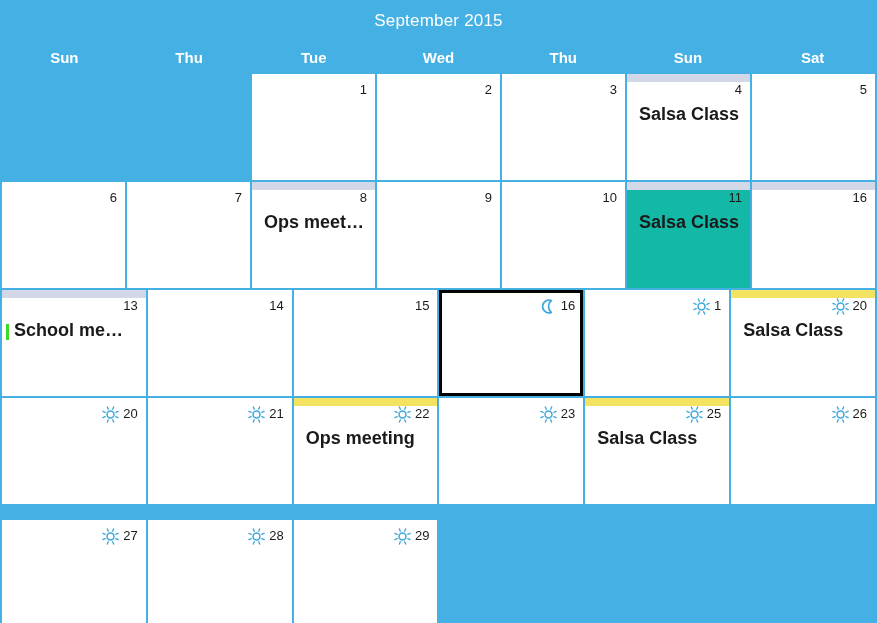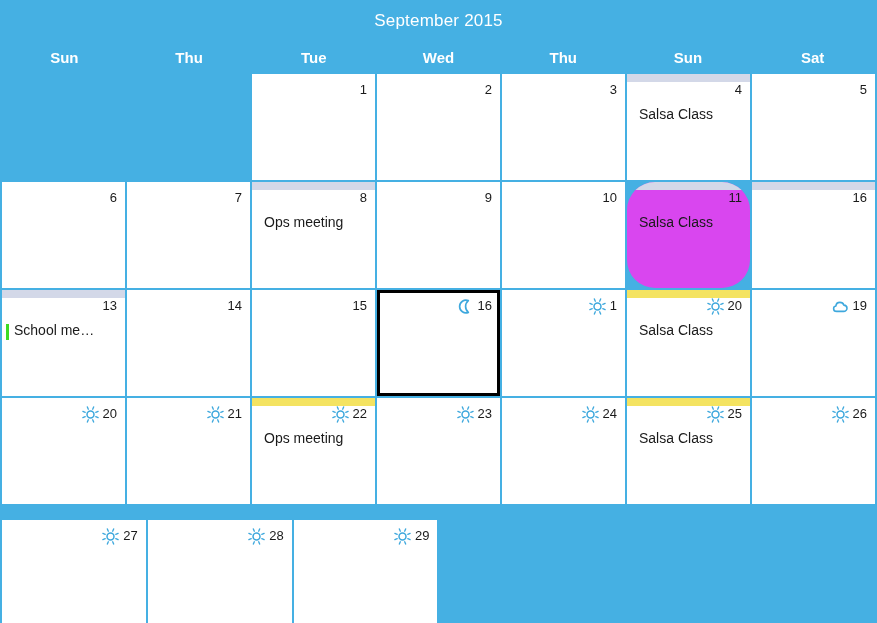--- a/index.html
+++ b/index.html
@@ -77,22 +77,21 @@
     margin-right: 0;
   }
 
   
   .day-cell.empty {
     background: transparent;
   }
 
   
   .day-cell.shaded {
-    background: #d946ef;
-    border-radius: 28px;
+    background: #14b8a6;
   }
 
   
   .day-cell.selected {
     outline: 3px solid #000000;
     outline-offset: -3px;
     z-index: 5;
   }
 
   
@@ -133,25 +132,26 @@
     position: absolute;
     top: 30px;
     left: 0;
     right: 0;
     padding: 0 6px 0 4px;
     box-sizing: border-box;
   }
   .event {
     display: flex;
     align-items: flex-end;
-    font-size: 14px;
+    font-size: 18px;
     color: #1a1a1a;
     line-height: 20px;
     white-space: nowrap;
     overflow: hidden;
+    font-weight: bold;
   }
   .event-marker {
     flex: 0 0 auto;
     width: 3px;
     height: 16px;
     margin-right: 5px;
     background: transparent;
   }
   .event-marker.green {
     background: #3ddb23;
@@ -334,28 +334,20 @@
             </svg>
             <span class="day-num">20</span>
           </div>
           <div class="events">
             <div class="event">
               <span class="event-marker"></span>
               <span class="event-title">Salsa Class</span>
             </div>
           </div>
         </div>
-        <div class="day-cell">
-          <div class="day-head">
-            <svg class="wx" viewBox="0 0 24 24">
-              <path d="M7.2 18.2c-2.3 0-3.9-1.6-3.9-3.5 0-1.7 1.2-3 2.9-3.3.2-2.6 2.4-4.6 5.1-4.6 2.3 0 4.3 1.5 5 3.5 2.2.2 3.9 1.9 3.9 3.9 0 2.1-1.9 4-4.3 4z" fill="none" stroke="#3ea8dd" stroke-width="2" stroke-linejoin="round"></path>
-            </svg>
-            <span class="day-num">19</span>
-          </div>
-        </div>
       </div>
       <div class="week-row">
         <div class="day-cell">
           <div class="day-head">
             <svg class="wx" viewBox="0 0 24 24">
               <circle cx="12" cy="12" r="4.4" fill="none" stroke="#3ea8dd" stroke-width="1.9"></circle>
               <g stroke="#3ea8dd" stroke-width="1.7" stroke-linecap="round">
                 <line x1="18.65" y1="14.76" x2="21.61" y2="15.98"></line>
                 <line x1="14.76" y1="18.65" x2="15.98" y2="21.61"></line>
                 <line x1="9.24" y1="18.65" x2="8.02" y2="21.61"></line>
@@ -421,38 +413,20 @@
                 <line x1="14.76" y1="18.65" x2="15.98" y2="21.61"></line>
                 <line x1="9.24" y1="18.65" x2="8.02" y2="21.61"></line>
                 <line x1="5.35" y1="14.76" x2="2.39" y2="15.98"></line>
                 <line x1="5.35" y1="9.24" x2="2.39" y2="8.02"></line>
                 <line x1="9.24" y1="5.35" x2="8.02" y2="2.39"></line>
                 <line x1="14.76" y1="5.35" x2="15.98" y2="2.39"></line>
                 <line x1="18.65" y1="9.24" x2="21.61" y2="8.02"></line>
               </g>
             </svg>
             <span class="day-num">23</span>
-          </div>
-        </div>
-        <div class="day-cell">
-          <div class="day-head">
-            <svg class="wx" viewBox="0 0 24 24">
-              <circle cx="12" cy="12" r="4.4" fill="none" stroke="#3ea8dd" stroke-width="1.9"></circle>
-              <g stroke="#3ea8dd" stroke-width="1.7" stroke-linecap="round">
-                <line x1="18.65" y1="14.76" x2="21.61" y2="15.98"></line>
-                <line x1="14.76" y1="18.65" x2="15.98" y2="21.61"></line>
-                <line x1="9.24" y1="18.65" x2="8.02" y2="21.61"></line>
-                <line x1="5.35" y1="14.76" x2="2.39" y2="15.98"></line>
-                <line x1="5.35" y1="9.24" x2="2.39" y2="8.02"></line>
-                <line x1="9.24" y1="5.35" x2="8.02" y2="2.39"></line>
-                <line x1="14.76" y1="5.35" x2="15.98" y2="2.39"></line>
-                <line x1="18.65" y1="9.24" x2="21.61" y2="8.02"></line>
-              </g>
-            </svg>
-            <span class="day-num">24</span>
           </div>
         </div>
         <div class="day-cell">
           <div class="top-bar yellow"></div>
           <div class="day-head">
             <svg class="wx" viewBox="0 0 24 24">
               <circle cx="12" cy="12" r="4.4" fill="none" stroke="#3ea8dd" stroke-width="1.9"></circle>
               <g stroke="#3ea8dd" stroke-width="1.7" stroke-linecap="round">
                 <line x1="18.65" y1="14.76" x2="21.61" y2="15.98"></line>
                 <line x1="14.76" y1="18.65" x2="15.98" y2="21.61"></line>

